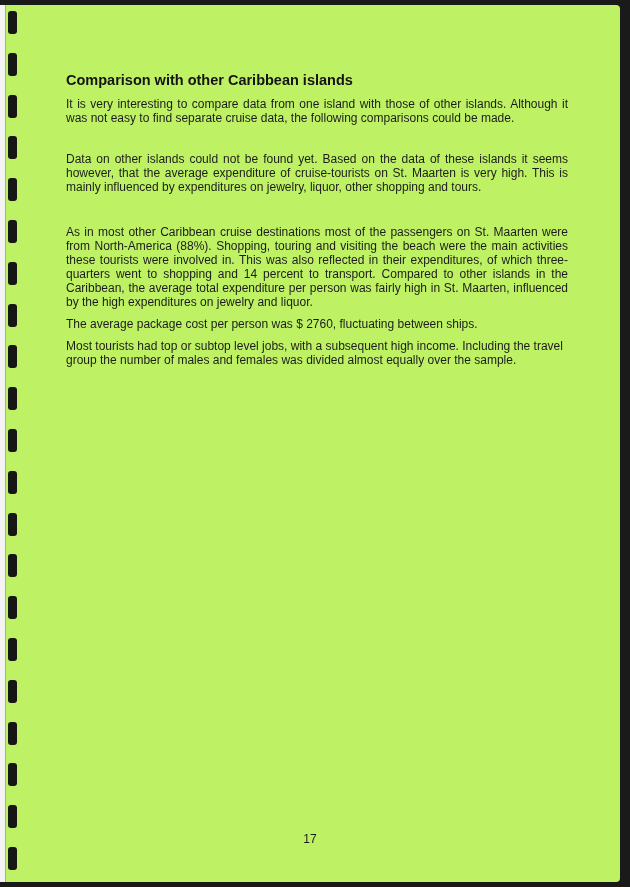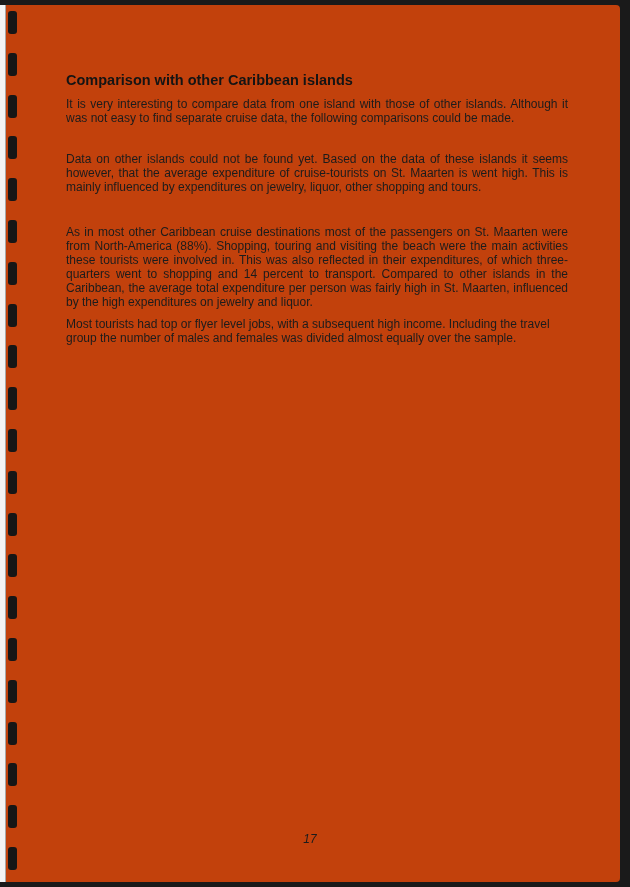--- a/index.html
+++ b/index.html
@@ -7,21 +7,21 @@
     width: 630px; height: 887px;
     background: #1a1a1a;
     position: relative;
     overflow: hidden;
     font-family: "Liberation Sans", sans-serif;
   }
   .page {
     position: absolute;
     left: 0; top: 5px;
     width: 620px; height: 877px;
-    background: #c2410c;
+    background: #bef264;
     border-radius: 0 4px 4px 0;
   }
   .left-strip {
     position: absolute; left: 0; top: 0; width: 5px; height: 100%;
     background: #f4f4f4;
     border-right: 1px solid #a8a8a8;
   }
   .hole {
     position: absolute;
     left: 8px; width: 9px; height: 23px;
@@ -48,21 +48,20 @@
   p.ragged { text-align: left; }
   .gap { height: 14px; }
   .gap-big { height: 18px; }
   .page-number {
     position: absolute;
     left: 0; width: 100%;
     top: 827px;
     text-align: center;
     font-size: 12px;
     color: #1c1c1c;
-    font-style: italic;
   }
 </style>
 </head>
 <body>
 
 <div class="page">
   <div class="left-strip"></div>
   <div id="holes">
       <div class="hole" style="top: 6px;"></div>
       <div class="hole" style="top: 47.8px;"></div>
@@ -84,22 +83,23 @@
       <div class="hole" style="top: 716.6px;"></div>
       <div class="hole" style="top: 758.4px;"></div>
       <div class="hole" style="top: 800.2px;"></div>
       <div class="hole" style="top: 842px;"></div>
     </div>
 
   <div class="content">
     <h2>Comparison with other Caribbean islands</h2>
     <p>It is very interesting to compare data from one island with those of other islands. Although it was not easy to find separate cruise data, the following comparisons could be made.</p>
     <div class="gap"></div>
-    <p>Data on other islands could not be found yet. Based on the data of these islands it seems however, that the average expenditure of cruise-tourists on St. Maarten is went high. This is mainly influenced by expenditures on jewelry, liquor, other shopping and tours.</p>
+    <p>Data on other islands could not be found yet. Based on the data of these islands it seems however, that the average expenditure of cruise-tourists on St. Maarten is very high. This is mainly influenced by expenditures on jewelry, liquor, other shopping and tours.</p>
     <div class="gap-big"></div>
 
     <p>As in most other Caribbean cruise destinations most of the passengers on St. Maarten were from North-America (88%). Shopping, touring and visiting the beach were the main activities these tourists were involved in. This was also reflected in their expenditures, of which three-quarters went to shopping and 14 percent to transport. Compared to other islands in the Caribbean, the average total expenditure per person was fairly high in St. Maarten, influenced by the high expenditures on jewelry and liquor.</p>
-    <p class="ragged">Most tourists had top or flyer level jobs, with a subsequent high income. Including the travel group the number of males and females was divided almost equally over the sample.</p>
+    <p class="ragged">The average package cost per person was $ 2760, fluctuating between ships.</p>
+    <p class="ragged">Most tourists had top or subtop level jobs, with a subsequent high income. Including the travel group the number of males and females was divided almost equally over the sample.</p>
     <div class="gap"></div>
   </div>
 
   <div class="page-number">17</div>
 </div>
 
 </body></html>

